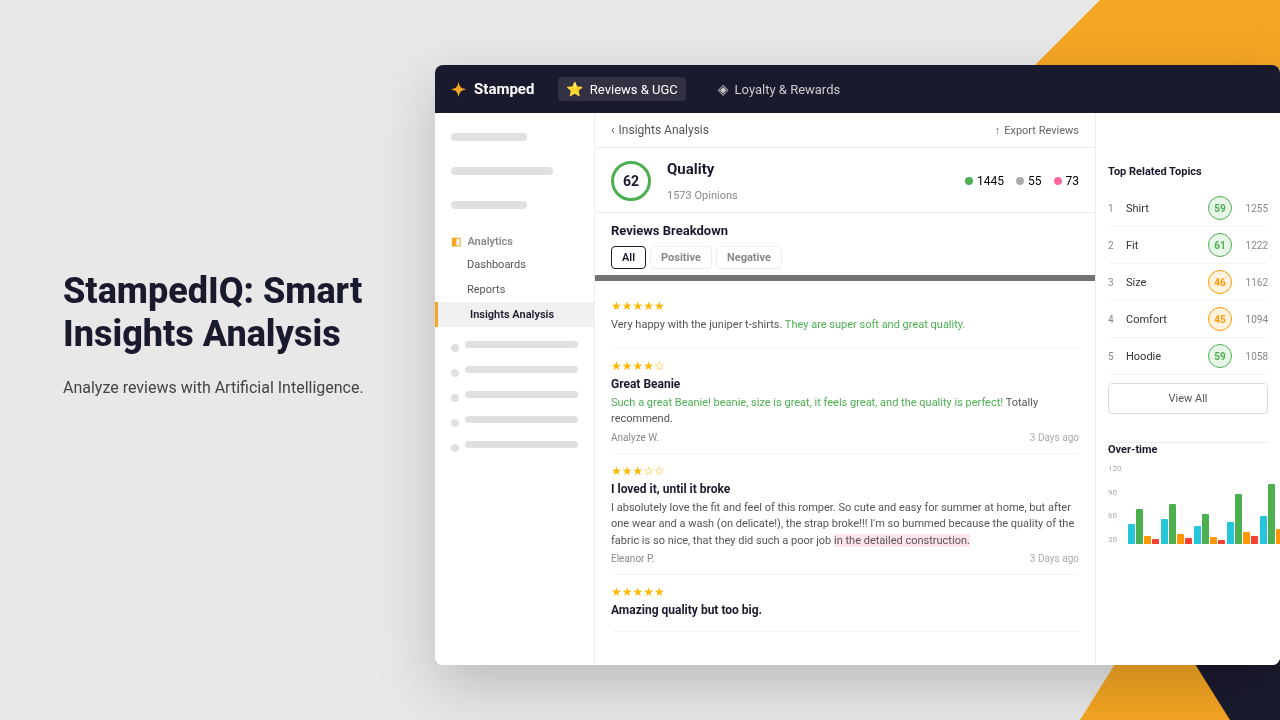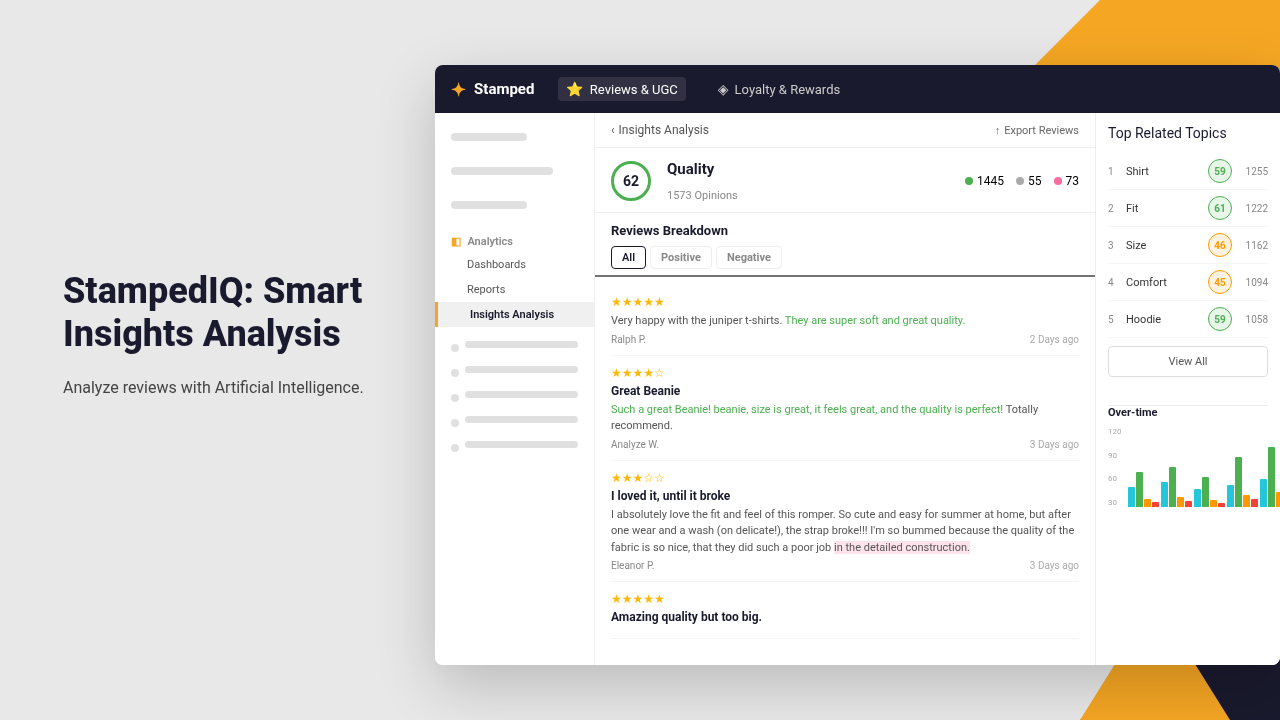--- a/index.html
+++ b/index.html
@@ -398,21 +398,21 @@
       font-size: 12px;
     }
     .dot { width: 8px; height: 8px; border-radius: 50%; }
     .dot.green { background: #4CAF50; }
     .dot.gray { background: #aaa; }
     .dot.pink { background: #FF6B9D; }
 
     
     .reviews-breakdown {
       padding: 10px 16px 6px;
-      border-bottom: 2px solid #737373;
+      border-bottom: 6px solid #737373;
     }
     .reviews-breakdown h3 {
       font-size: 13px;
       font-weight: 700;
       color: #1a1a2e;
       margin-bottom: 8px;
     }
     .review-tabs {
       display: flex;
       gap: 0;
@@ -460,24 +460,25 @@
     
     .right-panel {
       width: 185px;
       background: #fff;
       border-left: 1px solid #eee;
       padding: 12px;
       flex-shrink: 0;
       overflow-y: auto;
     }
     .right-panel-title {
-      font-size: 14px;
-      font-weight: 400;
+      font-size: 11px;
+      font-weight: 700;
       color: #1a1a2e;
       margin-bottom: 12px;
+      margin-top: 40px;
     }
     .related-topic-item {
       display: flex;
       align-items: center;
       justify-content: space-between;
       padding: 6px 0;
       border-bottom: 1px solid #f5f5f5;
     }
     .related-topic-num {
       font-size: 10px;
@@ -804,24 +805,20 @@
           </div>
         </div>
 
         <div class="reviews-list">
 
           <div class="review-item">
             <div class="review-stars">★★★★★</div>
             <div class="review-body">
               Very happy with the juniper t-shirts. <span class="highlight-green">They are super soft and great quality.</span>
             </div>
-            <div class="review-meta">
-              <span class="reviewer-name">Ralph P.</span>
-              <span class="review-date">2 Days ago</span>
-            </div>
           </div>
 
           <div class="review-item">
             <div class="review-stars">★★★★☆</div>
             <div class="review-title">Great Beanie</div>
             <div class="review-body">
               <span class="highlight-green">Such a great Beanie! beanie, size is great, it feels great, and the quality is perfect!</span> Totally recommend.
             </div>
             <div class="review-meta">
               <span class="reviewer-name">Analyze W.</span>

